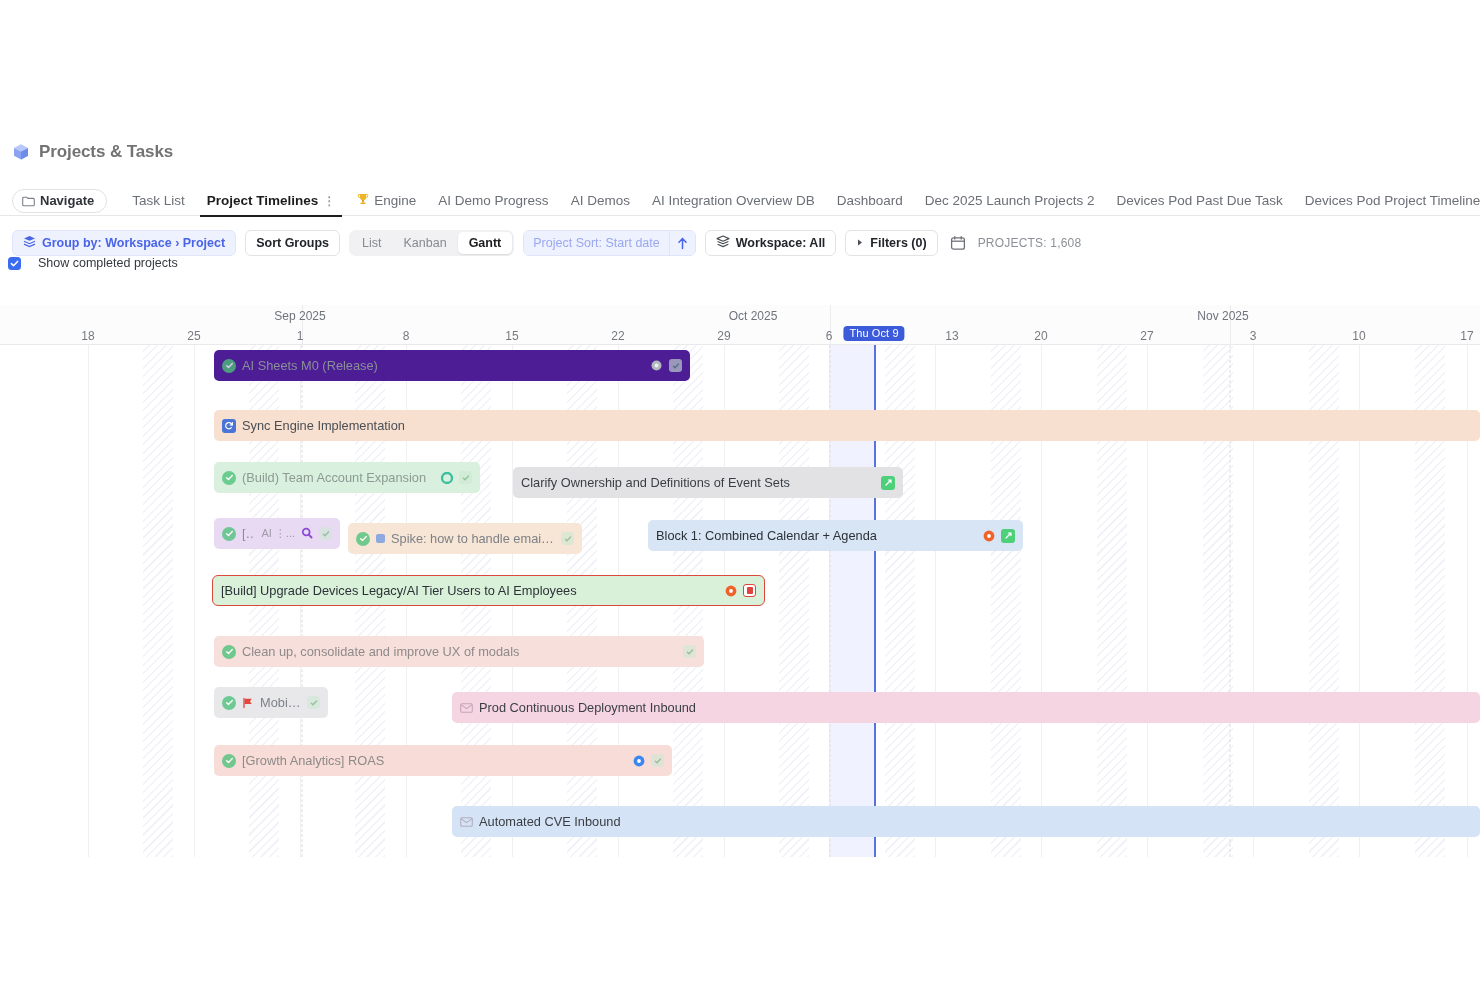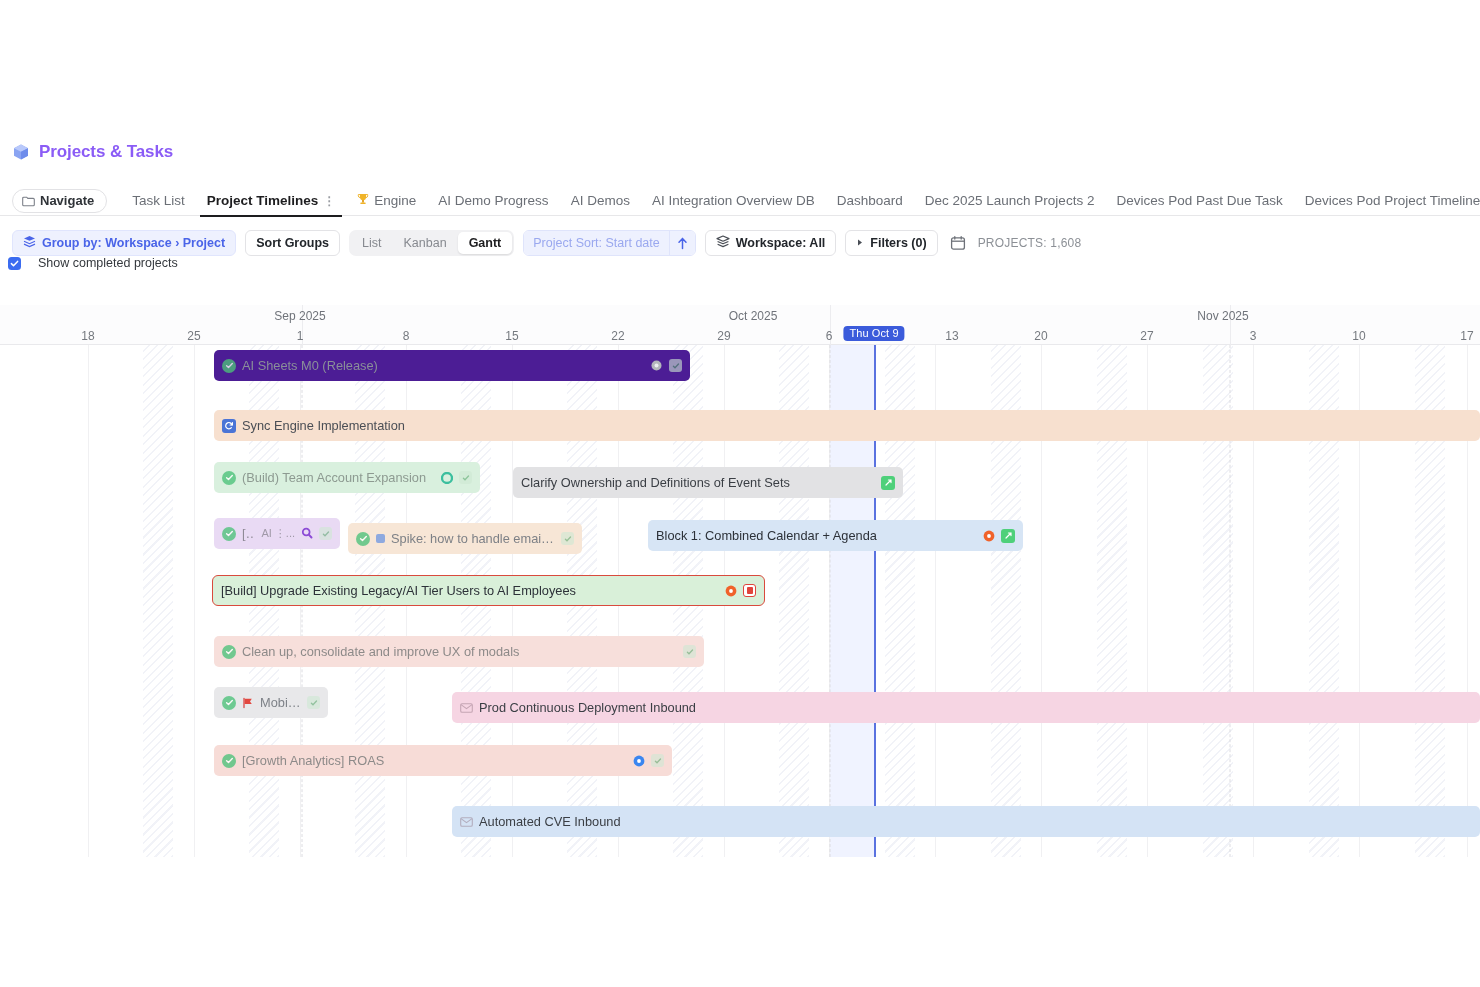--- a/index.html
+++ b/index.html
@@ -9,21 +9,21 @@
     background: #ffffff;
     font-family: "Liberation Sans", sans-serif;
     -webkit-font-smoothing: antialiased;
     overflow: hidden;
   }
   #app { position: relative; width: 1480px; height: 987px; background:#fff; }
 
   
   .page-head { position:absolute; left:12px; top:142px; display:flex; align-items:center; gap:9px; }
   .cube-icon { width:18px; height:18px; display:block; }
-  .page-title { font-size:17px; font-weight:bold; color:#8b5cf6; letter-spacing:-0.1px; }
+  .page-title { font-size:17px; font-weight:bold; color:#737373; letter-spacing:-0.1px; }
 
   
   .tabbar {
     position:absolute; left:0; top:186px; width:1480px; height:30px;
     display:flex; align-items:center; gap:0px; padding-left:12px;
     border-bottom:1px solid #e7e7e9;
   }
   .tab {
     font-size:13.5px; color:#6b6f76; padding:0 11px; height:30px;
     display:flex; align-items:center; gap:5px; white-space:nowrap;
@@ -430,21 +430,21 @@
             <span class="badge" style="background: rgb(78, 208, 122); width: 14px; height: 14px;">
               <svg width="9" height="9" viewBox="0 0 9 9">
                 <path d="M2 7 7 2M4.4 2H7v2.6" fill="none" stroke="#fff" stroke-width="1.2" stroke-linecap="round" stroke-linejoin="round"></path>
               </svg>
             </span>
           </span>
         </div>
       </div>
       <div class="row" style="top: 230px; height: 44px;">
         <div class="bar" style="left: 212px; width: 553px; top: 0px; background: rgb(217, 240, 217); color: rgb(44, 49, 56); border: 1.6px solid rgb(217, 74, 61); border-radius: 6px;">
-          <span class="txt">[Build] Upgrade Existing Legacy/AI Tier Users to AI Employees</span>
+          <span class="txt">[Build] Upgrade Devices Legacy/AI Tier Users to AI Employees</span>
           <span class="rightpad">
             <span class="icon-circ" style="width: 12px; height: 12px;">
               <svg width="12" height="12" viewBox="0 0 12 12">
                 <circle cx="6" cy="6" r="5.4" fill="#f0622a"></circle>
                 <circle cx="6" cy="6" r="1.9" fill="#fff"></circle>
               </svg>
             </span>
             <span class="sq-red">
               <svg width="8" height="9" viewBox="0 0 8 9">
                 <rect x="1" y="1" width="6" height="7" rx="1" fill="#e0453c"></rect>

